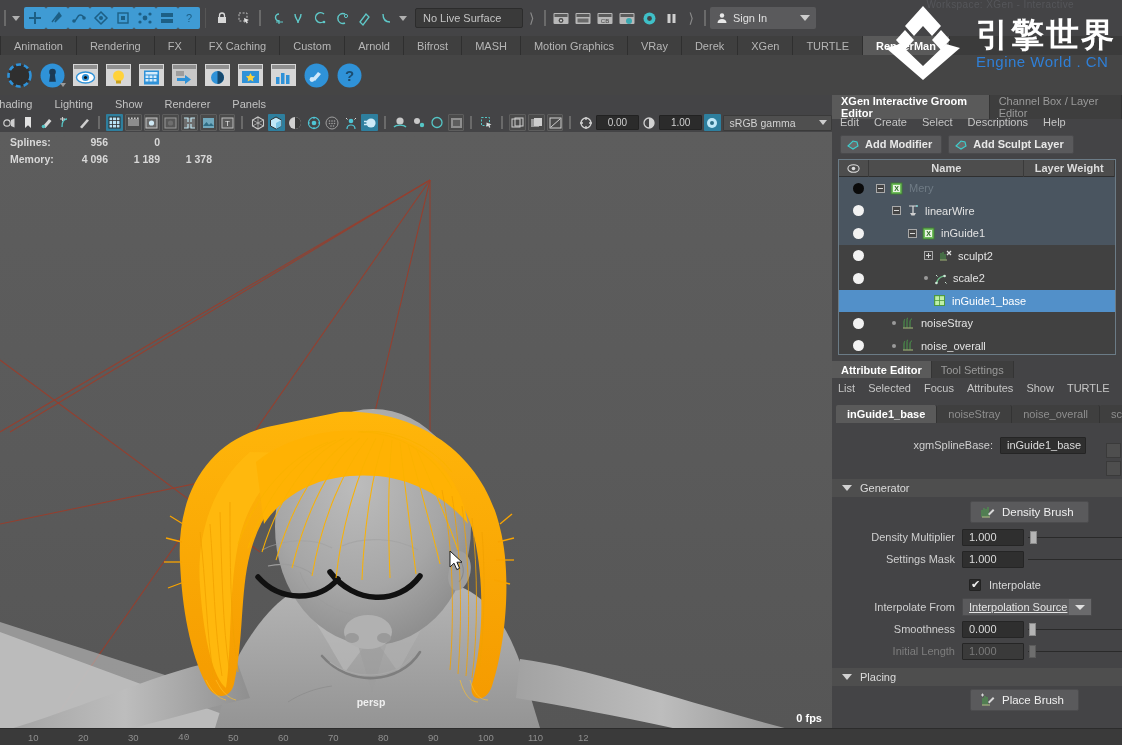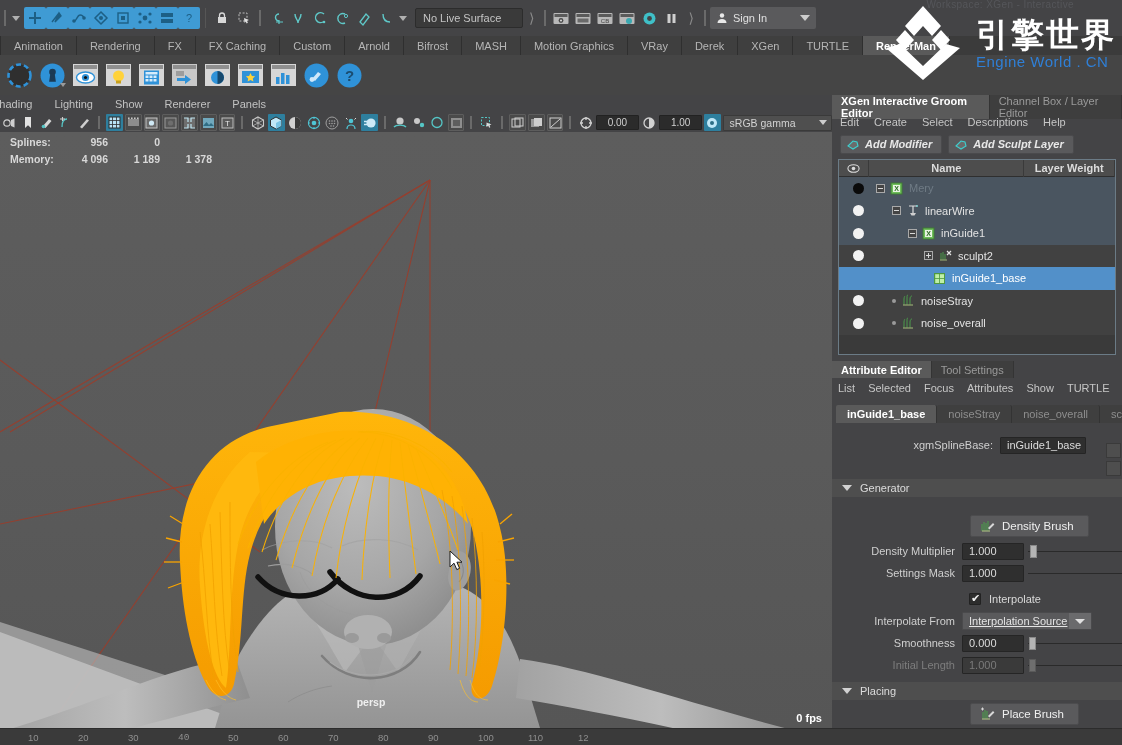--- a/index.html
+++ b/index.html
@@ -65,21 +65,21 @@
 
   
   .dock { position:absolute; left:832px; top:95px; width:290px; height:633px; background:#444446; }
   .paneltabs { height:17px; display:flex; align-items:flex-start; }
   .paneltabs .pt { display:flex;align-items:center;padding:0 9px;font-size:11px;color:#9a9a9a;background:#3e3e3e;border-right:1px solid #343434;}
   .paneltabs .pt.active { background:#5a5a5a; color:#fff; font-weight:bold;}
   .menurow { height:20px; display:flex; align-items:center; gap:15px; padding-left:8px; }
   .menurow span { font-size:11px; color:#c6c6c6; }
   .btnrow { height:24px; display:flex; align-items:center; gap:6px; padding-left:8px;}
   .pbtn { height:19px; background:#5a5a5c; border:1px solid #4a4a4c; border-radius:2px; display:flex;align-items:center;
-     gap:5px; padding:0 9px 0 6px; color:#e8e8e8; font-size:11px; font-weight:bold;font-style:italic;}
+     gap:5px; padding:0 9px 0 6px; color:#e8e8e8; font-size:11px; font-weight:bold;}
 
   .tree { margin:3px 6px 0 6px; border:1px solid #6b7b86; background:#3a3a3a; height:196px; overflow:hidden; position:relative;}
   .tree-head { height:17px; background:#4d4d4d; display:flex; align-items:center; border-bottom:1px solid #2f2f2f; }
   .th { font-size:11px; color:#dcdcdc; font-weight:bold; text-align:center; border-right:1px solid #3a3a3a; height:17px; line-height:17px;}
   .th.c1 { width:40px; }
   .th.c2 { width:205px; }
   .th.c3 { width:120px; }
   .trow { height:22.5px; display:flex; align-items:center; position:relative; }
   .trow.band { background:#4a5560; }
   .trow.dim  { background:#414141; }
@@ -890,20 +890,35 @@
                   <g stroke="#4c9c4c" stroke-width="1" fill="none">
                     <path d="M3 11V4M5 11V3M7 11V5"></path>
                   </g>
                   <path d="M2 11h7" stroke="#8a9a6a" stroke-width="1.3"></path>
                   <path d="M9 2l4 4M13 2l-4 4" stroke="#e6e6e6" stroke-width="1.2"></path>
                 </svg>
               </span>
               <span class="tname">sculpt2</span>
             </div>
           </div>
+          <div class="trow dim">
+            <div class="dot"></div>
+            <div style="display: flex; align-items: center; gap: 5px; margin-left: 60px;">
+              <div class="leafdot"></div>
+              <span style="display: flex; align-items: center;">
+                <svg width="15" height="13" viewBox="0 0 15 13">
+                  <path d="M4 11c0-5 4-6 7-7" stroke="#6fbf8a" stroke-width="1.4" fill="none"></path>
+                  <circle cx="3.4" cy="11" r="1.3" fill="#cfe8d8"></circle>
+                  <circle cx="11.6" cy="4" r="1.3" fill="#cfe8d8"></circle>
+                  <path d="M3 3l1.5 1.5M12 10l1.5 1.5" stroke="#cfe8d8" stroke-width="1"></path>
+                </svg>
+              </span>
+              <span class="tname">scale2</span>
+            </div>
+          </div>
           <div class="trow sel">
             <div class="dot" style="visibility: hidden;"></div>
             <div style="display: flex; align-items: center; gap: 5px; margin-left: 60px;">
               <div class="leafdot" style="visibility: hidden;"></div>
               <span style="display: flex; align-items: center;">
                 <svg width="14" height="13" viewBox="0 0 14 13">
                   <rect x="1" y="1" width="11" height="11" fill="#4f9a3f"></rect>
                   <g fill="#bff0a8">
                     <rect x="2.2" y="2.2" width="4" height="4"></rect>
                     <rect x="7" y="2.2" width="4" height="4"></rect>
@@ -976,21 +991,21 @@
         <div class="sbtn"></div>
         <div class="sbtn"></div>
       </div>
     </div>
 
     <div class="sect">
       <div class="tri"></div>
       <span>Generator</span>
     </div>
 
-    <div style="display:flex;align-items:center;height:26px;padding-left:138px;margin-top:16px;">
+    <div style="display:flex;align-items:center;height:26px;padding-left:138px;margin-top:2px;">
       <div class="brushbtn">
         <svg width="16" height="14" viewBox="0 0 16 14">
           <g stroke="#4c9c4c" stroke-width="1.1" fill="none">
               <path d="M3 12V5M5 12V3M7 12V4M9 12V2"></path>
             </g>
           <path d="M3 12h8" stroke="#9aa87a" stroke-width="1.4"></path>
           <path d="M9 9l5-5 1.4 1.4-5 5z" fill="#d8d8d8"></path>
         </svg>
         <span>Density Brush</span>
       </div>

